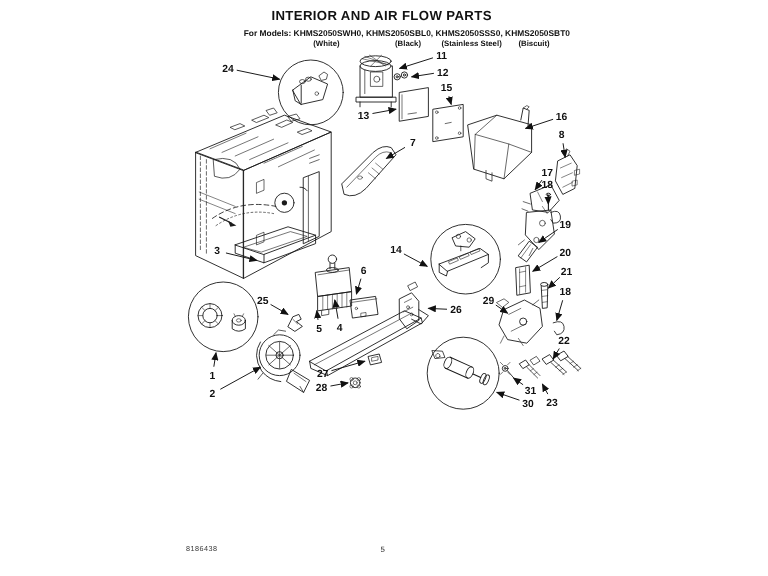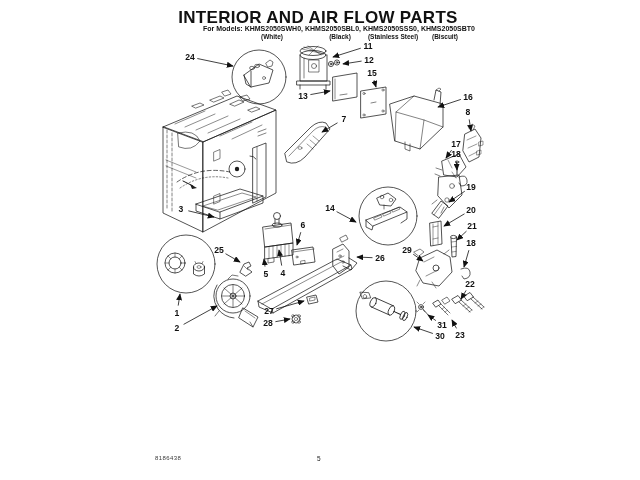--- a/index.html
+++ b/index.html
@@ -1,19 +1,19 @@
 <!DOCTYPE html>
 <html><head>
 <meta charset="utf-8">
 <style>
   html,body{margin:0;padding:0;background:#e8e8e8;}
   .page{position:relative;width:640px;height:480px;background:#ffffff;overflow:hidden;
         font-family:"Liberation Sans",sans-serif;color:#111;}
   .title{position:absolute;top:8px;left:318px;transform:translateX(-50%);
-         font-size:17px;font-weight:bold;letter-spacing:.3px;white-space:nowrap;}
+         font-size:11px;font-weight:bold;letter-spacing:.3px;white-space:nowrap;}
   .models{position:absolute;top:25px;left:339px;transform:translateX(-50%);
           font-size:7px;font-weight:bold;white-space:nowrap;letter-spacing:0;}
   .finishes{position:absolute;top:33px;left:0;width:100%;height:10px;}
   .finish{position:absolute;top:0;transform:translateX(-50%);
           font-size:6.5px;font-weight:bold;white-space:nowrap;}
   svg.diagram{position:absolute;left:0;top:0;width:640px;height:480px;}
   #callouts text{font-family:"Liberation Sans",sans-serif;font-weight:bold;font-size:8.6px;
                  fill:#111;text-anchor:middle;dominant-baseline:central;}
   #callouts line{stroke:#111;stroke-width:0.8;}
   .doc{position:absolute;left:155px;top:455px;font-size:6px;color:#3a3a3a;letter-spacing:.4px;}

